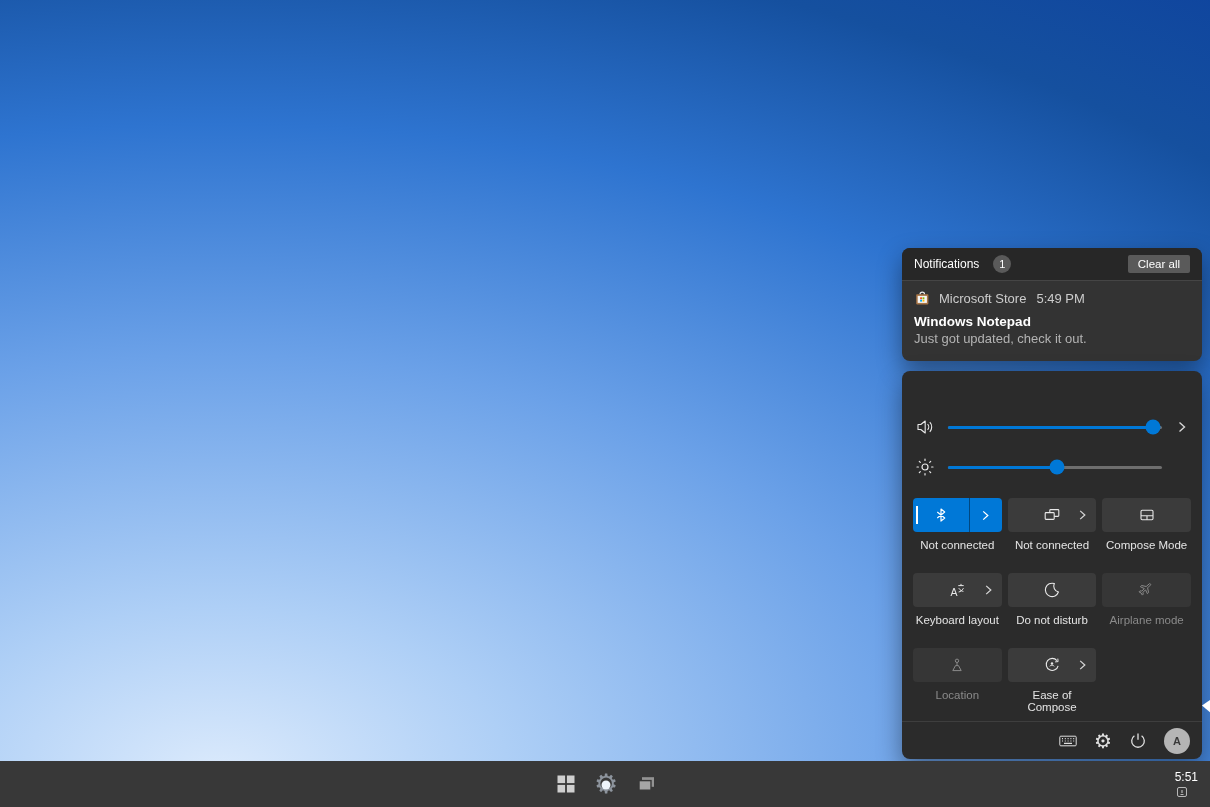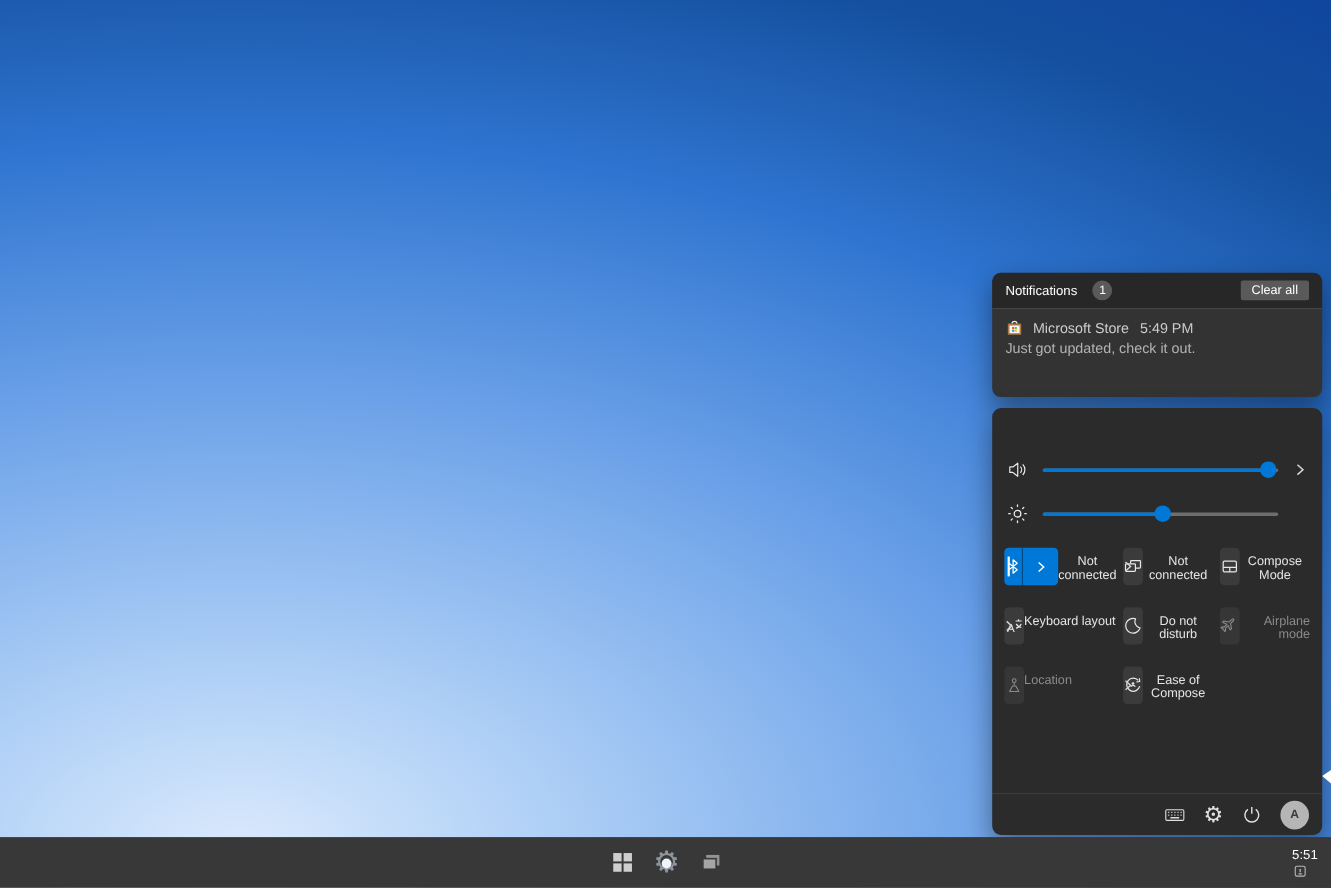--- a/index.html
+++ b/index.html
@@ -54,32 +54,32 @@
   .slider-icon { width:22px; display:flex; justify-content:center; }
   .track { position:relative; flex:1; height:3px; background:#6e6e6e; border-radius:2px; margin:0 12px; }
   .track .fill { position:absolute; left:0; top:0; height:100%; background:#0078d7; border-radius:2px; }
   .track .thumb { position:absolute; top:50%; width:15px; height:15px; border-radius:50%;
     background:#0078d7; transform:translate(-50%,-50%); }
   .slider-chevron { width:16px; display:flex; justify-content:center; color:#d5d5d5; }
   .slider-chevron.hidden { visibility:hidden; }
 
   .tiles { position:absolute; left:11px; top:127px; width:278px;
     display:grid; grid-template-columns:repeat(3, 1fr); column-gap:6px; row-gap:20px; }
-  .cell { display:flex; flex-direction:row; }
+  .cell { display:flex; flex-direction:column; }
   .tile { position:relative; height:34px; border-radius:4px; background:#3b3b3b;
     display:flex; align-items:center; justify-content:center; color:#e8e8e8; }
   .tile.disabled { background:#363636; color:#8a8a8a; }
   .tile.active { background:#0078d7; color:#ffffff; padding:0; }
   .tile .t-chevron { position:absolute; right:8px; top:50%; transform:translateY(-50%); color:#d5d5d5; }
   .tile.split { justify-content:flex-start; }
   .tile.split .t-main { flex:1; display:flex; align-items:center; justify-content:center; height:100%; }
   .tile.split .t-expand { width:33px; height:100%; border-left:1px solid rgba(0,0,0,0.4);
     display:flex; align-items:center; justify-content:center; color:#ffffff; }
   .tile-label { margin-top:7px; text-align:center; font-size:11.5px; color:#e4e4e4; height:14px; }
-  .tile-label.disabled { color:#8a8a8a;text-align:right; }
+  .tile-label.disabled { color:#8a8a8a; }
   .ibeam { position:absolute; left:3px; top:8px; width:2px; height:18px; background:#ffffff; }
 
   .qs-sep { position:absolute; left:0; top:350px; width:100%; height:1px; background:rgba(255,255,255,0.09); }
   .qs-footer { position:absolute; left:0; top:351px; width:100%; height:37px; display:flex;
     align-items:center; justify-content:flex-end; gap:16px; padding-right:12px; }
   .f-icon { color:#e0e0e0; display:flex; align-items:center; justify-content:center; }
   .f-gear { font-size:20px; line-height:1; }
   .avatar { width:26px; height:26px; border-radius:50%; background:#b5b5b5; color:#3a3a3a;
     font-size:11px; font-weight:bold; display:flex; align-items:center; justify-content:center; }
 
@@ -106,20 +106,21 @@
             <rect x="3.7" y="5.9" width="9.2" height="7" fill="#f5f5f5"></rect>
             <rect x="6.1" y="7.3" width="1.9" height="1.9" fill="#f25022"></rect>
             <rect x="8.5" y="7.3" width="1.9" height="1.9" fill="#7fba00"></rect>
             <rect x="6.1" y="9.7" width="1.9" height="1.9" fill="#00a4ef"></rect>
             <rect x="8.5" y="9.7" width="1.9" height="1.9" fill="#ffb900"></rect>
           </svg>
         </span>
         <span class="notif-app">Microsoft Store</span>
         <span class="notif-time">5:49 PM</span>
       </div>
+      <div class="notif-item-title">Windows Notepad</div>
       <div class="notif-item-body">Just got updated, check it out.</div>
     </div>
   </div>
 
   <div class="panel qs-panel">
 
     <div class="slider-row vol">
       <span class="slider-icon">
         <svg width="20" height="20" viewBox="0 0 20 20" fill="none" stroke="#e8e8e8" stroke-width="1.1">
           <path d="M3 7.5 h2.8 L10.2 4 v12 L5.8 12.5 H3 z" stroke-linejoin="round"></path>

